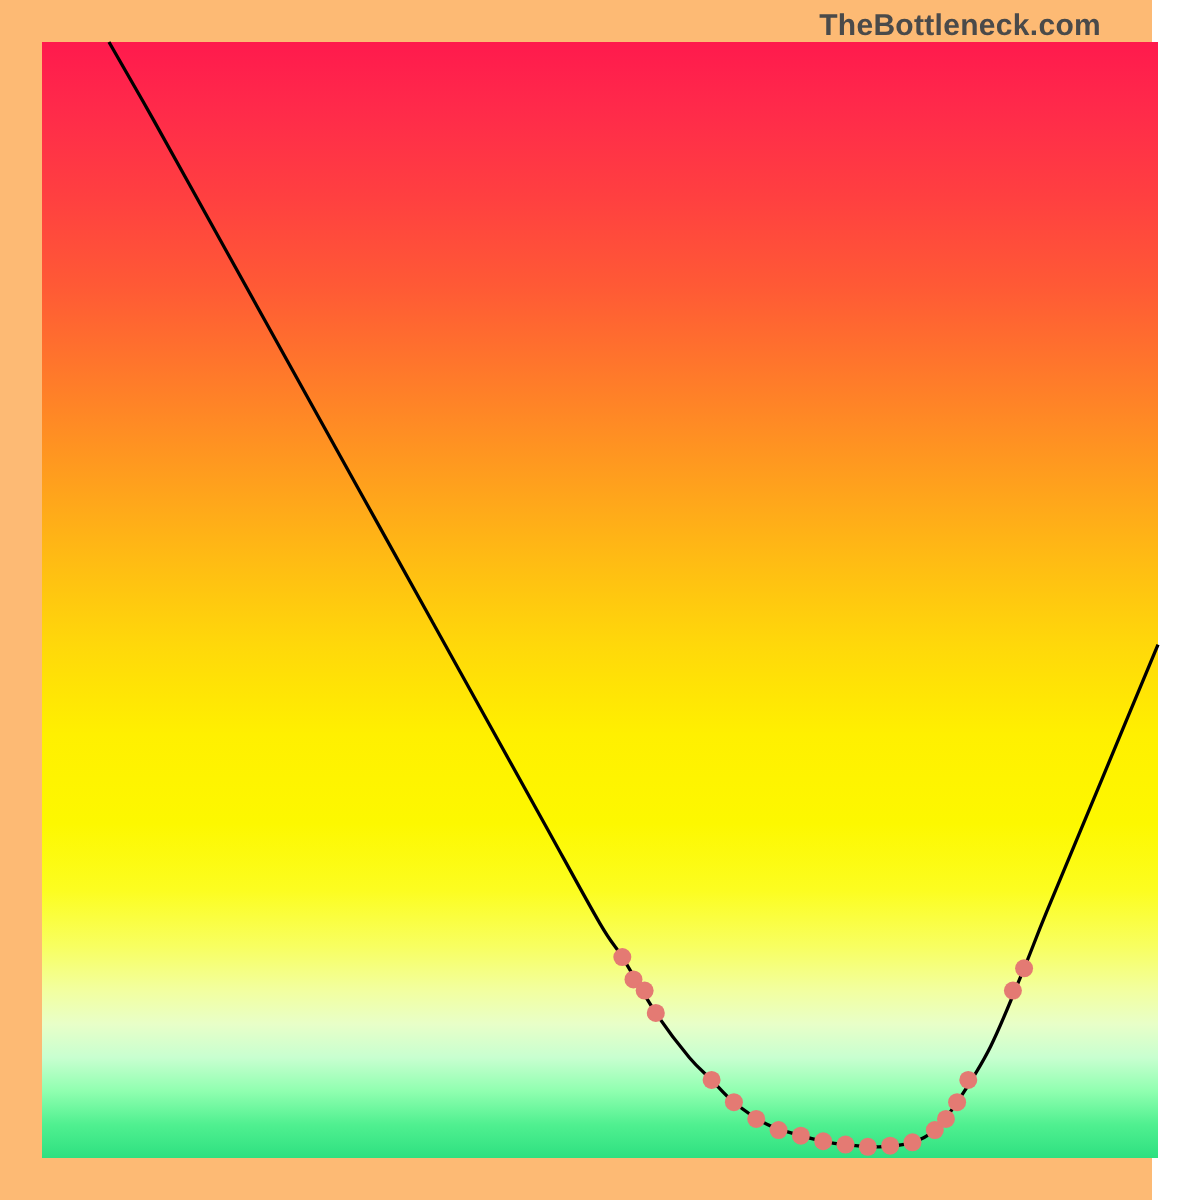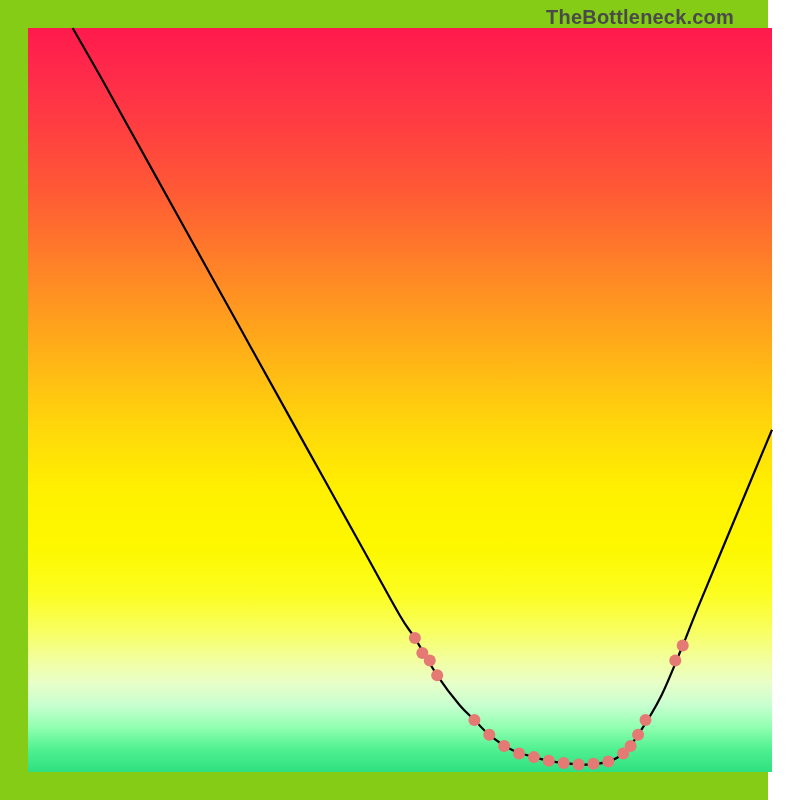--- a/index.html
+++ b/index.html
@@ -1,21 +1,21 @@
 <!DOCTYPE html>
 <html><head>
 <meta charset="utf-8">
 <style>
   * { margin: 0; padding: 0; box-sizing: border-box; }
   html, body { width: 800px; height: 800px; overflow: hidden; }
   .chart-container {
     width: 768px;
     height: 800px;
     position: relative;
-    background: #84cc16;
+    background: #fdba74;
   }
   .plot-area {
     position: absolute;
     left: 28px;
     top: 28px;
     width: 744px;
     height: 744px;
     background: linear-gradient(to bottom,
       #ff1a4d 0%,
       #ff2a4a 6%,

